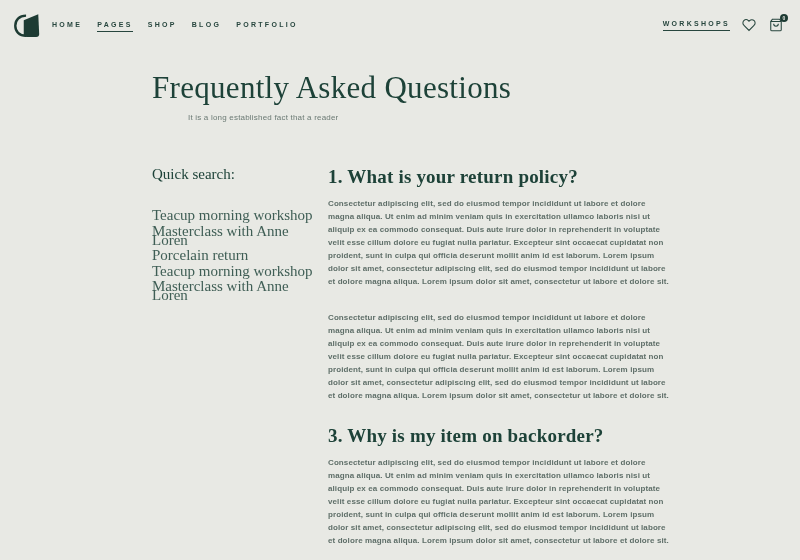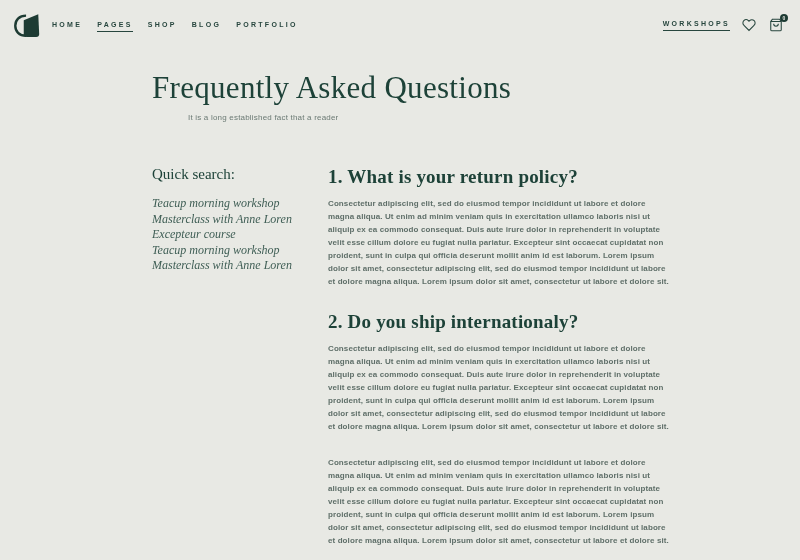--- a/index.html
+++ b/index.html
@@ -41,25 +41,25 @@
   .page-title {
     font-family:"Liberation Serif", serif; font-weight:400;
     font-size:31px; color:#1d4238; letter-spacing:0.3px;
   }
   .page-subtitle { margin-top:7px; font-size:8px; color:#6b7a74; letter-spacing:0.2px;padding-left:36px; }
   
   .content { display:flex; margin:44px 0 0 152px; }
   .sidebar { width:176px; flex:0 0 auto; }
   .qs-heading {
     font-family:"Liberation Serif", serif; font-weight:400;
-    font-size:15px; color:#1d4238; margin-bottom:16px;
+    font-size:15px; color:#1d4238; margin-bottom:28px;
   }
   .qs-link {
-    font-family:"Liberation Serif", serif; font-style:italic;
-    font-size:12px; color:#3f5e55; margin-bottom:6.5px;
+    font-family:"Liberation Serif", serif; 
+    font-size:15px; color:#3f5e55; margin-bottom:6.5px;
     line-height:9px; cursor:pointer; width:fit-content;
   }
   .faq { width:346px; flex:0 0 auto; }
   .faq-item { margin-bottom:23px; }
   .faq-question {
     font-family:"Liberation Serif", serif; font-weight:700;
     font-size:19px; color:#1d4238; margin-bottom:9px; letter-spacing:0.2px;
   }
   .faq-answer {
     font-size:8px; line-height:13px; color:#5f6f69; letter-spacing:0.1px;font-weight:bold;
@@ -104,33 +104,33 @@
   <div class="page-title">Frequently Asked Questions</div>
   <div class="page-subtitle">It is a long established fact that a reader</div>
 </div>
 
 <div class="content">
 
   <div class="sidebar">
     <div class="qs-heading">Quick search:</div>
     <div class="qs-link">Teacup morning workshop</div>
     <div class="qs-link">Masterclass with Anne Loren</div>
-    <div class="qs-link">Excepteur course</div>
+    <div class="qs-link">Porcelain return</div>
     <div class="qs-link">Teacup morning workshop</div>
     <div class="qs-link">Masterclass with Anne Loren</div>
   </div>
 
   <div class="faq">
     <div class="faq-item">
       <div class="faq-question">1. What is your return policy?</div>
       <div class="faq-answer">Consectetur adipiscing elit, sed do eiusmod tempor incididunt ut labore et dolore magna aliqua. Ut enim ad minim veniam quis in exercitation ullamco laboris nisi ut aliquip ex ea commodo consequat. Duis aute irure dolor in reprehenderit in voluptate velit esse cillum dolore eu fugiat nulla pariatur. Excepteur sint occaecat cupidatat non proident, sunt in culpa qui officia deserunt mollit anim id est laborum. Lorem ipsum dolor sit amet, consectetur adipiscing elit, sed do eiusmod tempor incididunt ut labore et dolore magna aliqua. Lorem ipsum dolor sit amet, consectetur ut labore et dolore sit.</div>
     </div>
     <div class="faq-item">
-      <div class="faq-question">2. Do you ship internationaly?</div>
       <div class="faq-answer">Consectetur adipiscing elit, sed do eiusmod tempor incididunt ut labore et dolore magna aliqua. Ut enim ad minim veniam quis in exercitation ullamco laboris nisi ut aliquip ex ea commodo consequat. Duis aute irure dolor in reprehenderit in voluptate velit esse cillum dolore eu fugiat nulla pariatur. Excepteur sint occaecat cupidatat non proident, sunt in culpa qui officia deserunt mollit anim id est laborum. Lorem ipsum dolor sit amet, consectetur adipiscing elit, sed do eiusmod tempor incididunt ut labore et dolore magna aliqua. Lorem ipsum dolor sit amet, consectetur ut labore et dolore sit.</div>
     </div>
     <div class="faq-item">
+      <div class="faq-question">3. Why is my item on backorder?</div>
       <div class="faq-answer">Consectetur adipiscing elit, sed do eiusmod tempor incididunt ut labore et dolore magna aliqua. Ut enim ad minim veniam quis in exercitation ullamco laboris nisi ut aliquip ex ea commodo consequat. Duis aute irure dolor in reprehenderit in voluptate velit esse cillum dolore eu fugiat nulla pariatur. Excepteur sint occaecat cupidatat non proident, sunt in culpa qui officia deserunt mollit anim id est laborum. Lorem ipsum dolor sit amet, consectetur adipiscing elit, sed do eiusmod tempor incididunt ut labore et dolore magna aliqua. Lorem ipsum dolor sit amet, consectetur ut labore et dolore sit.</div>
     </div>
 
   </div>
 
 </div>
 
 </body></html>

